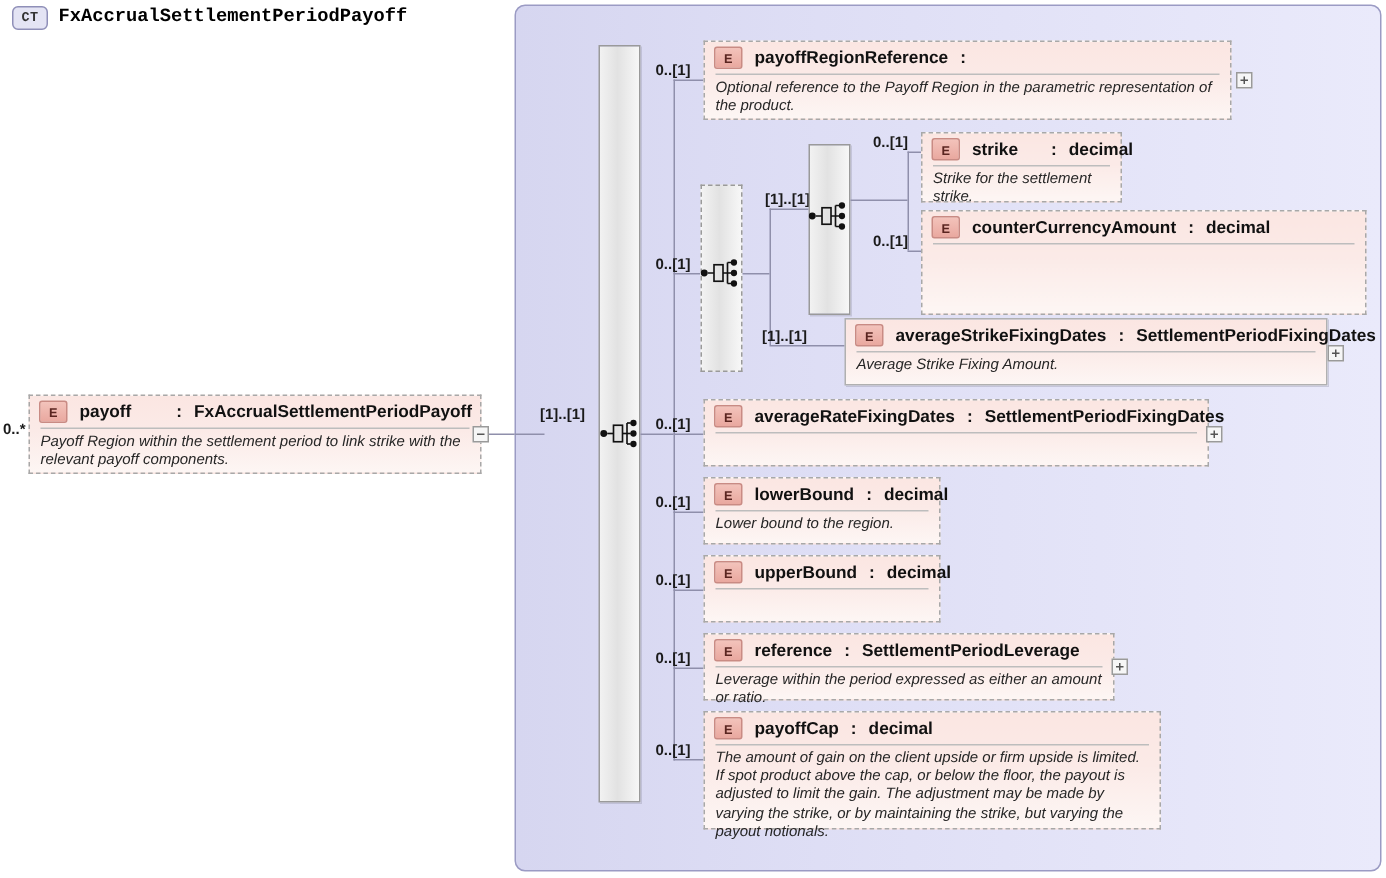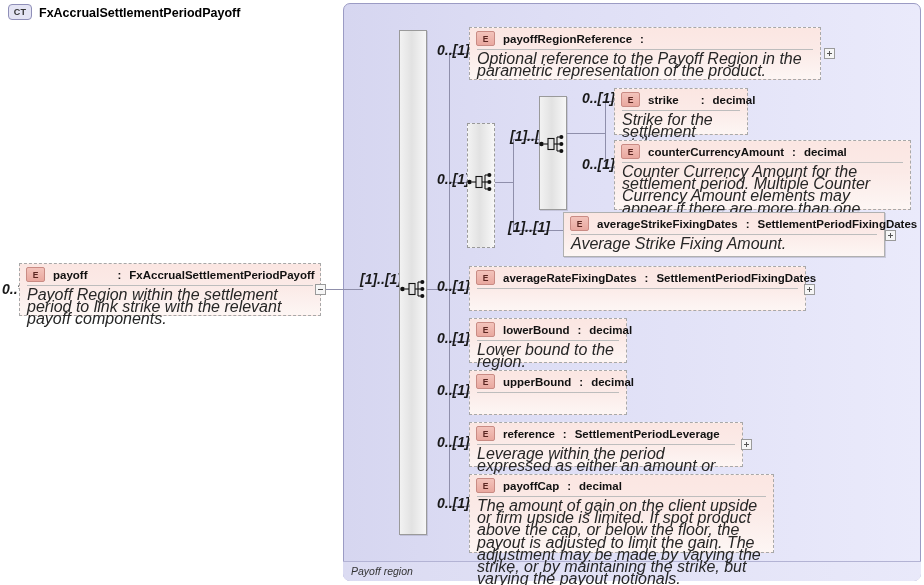--- a/index.html
+++ b/index.html
@@ -15,22 +15,22 @@
   
   .ct-box{
     position:absolute;
     border:1px solid #9b9bc4;
     border-radius:7px;
     background:linear-gradient(to right,#d6d6f0 0%,#dedef5 35%,#eaeafb 100%);
     box-sizing:border-box;
   }
   .ct-header{
     position:absolute;left:8px;top:4px;
-    display:flex;align-items:flex-end;gap:7px;
-    font-size:12.5px;font-weight:bold;color:#000;
+    display:flex;align-items:flex-start;gap:7px;
+    font-size:12.5px;font-weight:bold;color:#000;font-family:Liberation Mono, monospace;
   }
   .ct-badge{
     display:inline-flex;align-items:center;justify-content:center;
     width:22px;height:14px;
     border:1px solid #8f8fb8;border-radius:4px;
     background:#e4e4f4;
     font-size:9px;font-weight:bold;letter-spacing:.3px;color:#333;
   }
   .ct-footer{
     position:absolute;left:0;right:0;bottom:0;height:20px;
@@ -65,30 +65,30 @@
     background:linear-gradient(to bottom,#f3c3bb,#e9a89f);
     color:#5a2520;font-size:8.5px;font-weight:bold;
     display:flex;align-items:center;justify-content:center;
   }
   .el-sep{
     height:0;border-top:1px solid #bdbdbd;
     margin:0 7px;
   }
   .el-desc{
     padding:3px 7px 4px 7px;
-    font-size:16px;font-style:italic;color:#262626;
+    font-size:10px;font-style:italic;color:#262626;
     line-height:12.2px;
   }
 
   
   .hline{position:absolute;height:0;border-top:1px solid #8f8fab;}
   .vline{position:absolute;width:0;border-left:1px solid #8f8fab;}
   .card{
     position:absolute;
-    font-size:14px;font-style:italic;font-weight:bold;color:#1a1a1a;
+    font-size:10px;font-weight:bold;color:#1a1a1a;
     white-space:nowrap;
   }
 
   
   .seqbar{
     position:absolute;box-sizing:border-box;
     background:linear-gradient(to right,#f2f2f2 0%,#e2e2e2 45%,#f7f7f7 100%);
   }
   .seqbar.solid{border:1px solid #9a9a9a;box-shadow:1px 1px 0 rgba(120,120,140,.25);}
   .seqbar.dashed{border:1px dashed #9a9a9a;}
@@ -127,23 +127,20 @@
     <div class="el-desc">Payoff Region within the settlement period to link strike with the relevant payoff components.</div>
   </div>
 
   <div class="expander" style="left:315px;top:284px;"></div>
   <div class="hline" style="left:326px;top:289px;width:17px;"></div>
 
   <div class="ct-box" style="left:343px;top:3px;width:578px;height:578px;"></div>
   <div class="ct-header">
     <span class="ct-badge">CT</span>
     <span>FxAccrualSettlementPeriodPayoff</span>
-  </div>
-  <div class="ct-footer" style="left:343px;top:561px;width:578px;">
-    <span>Payoff region</span>
   </div>
 
   <div class="card" style="left:360px;top:271px;">[1]..[1]</div>
   <div class="hline" style="left:343px;top:289px;width:20px;"></div>
 
   <div class="seqbar solid" style="left:399px;top:30px;width:28px;height:505px;"></div>
   <svg class="seq-icon" style="left:400px;top:278px;" viewBox="0 0 26 22">
     <circle cx="2.5" cy="11" r="2.3" fill="#111"></circle>
     <line x1="4.8" y1="11" x2="9" y2="11" stroke="#111" stroke-width="1.1"></line>
     <rect x="9" y="5.5" width="6" height="11" fill="none" stroke="#111" stroke-width="1.1"></rect>
@@ -234,21 +231,20 @@
   <div class="card" style="left:582px;top:156px;">0..[1]</div>
 
   <div class="el dashed" style="left:614px;top:140px;width:297px;height:70px;">
     <div class="el-title">
       <span class="e-badge">E</span>
       <span>counterCurrencyAmount</span>
       <span>:</span>
       <span>decimal</span>
     </div>
     <div class="el-sep"></div>
-    <div class="el-desc">Counter Currency Amount for the settlement period. Multiple Counter Currency Amount elements may appear if there are more than one strike in the settlement period.</div>
   </div>
 
   <div class="hline" style="left:513px;top:230px;width:50px;"></div>
   <div class="card" style="left:508px;top:219px;">[1]..[1]</div>
 
   <div class="el solid" style="left:563px;top:212px;width:322px;height:45px;">
     <div class="el-title">
       <span class="e-badge">E</span>
       <span>averageStrikeFixingDates</span>
       <span>:</span>

